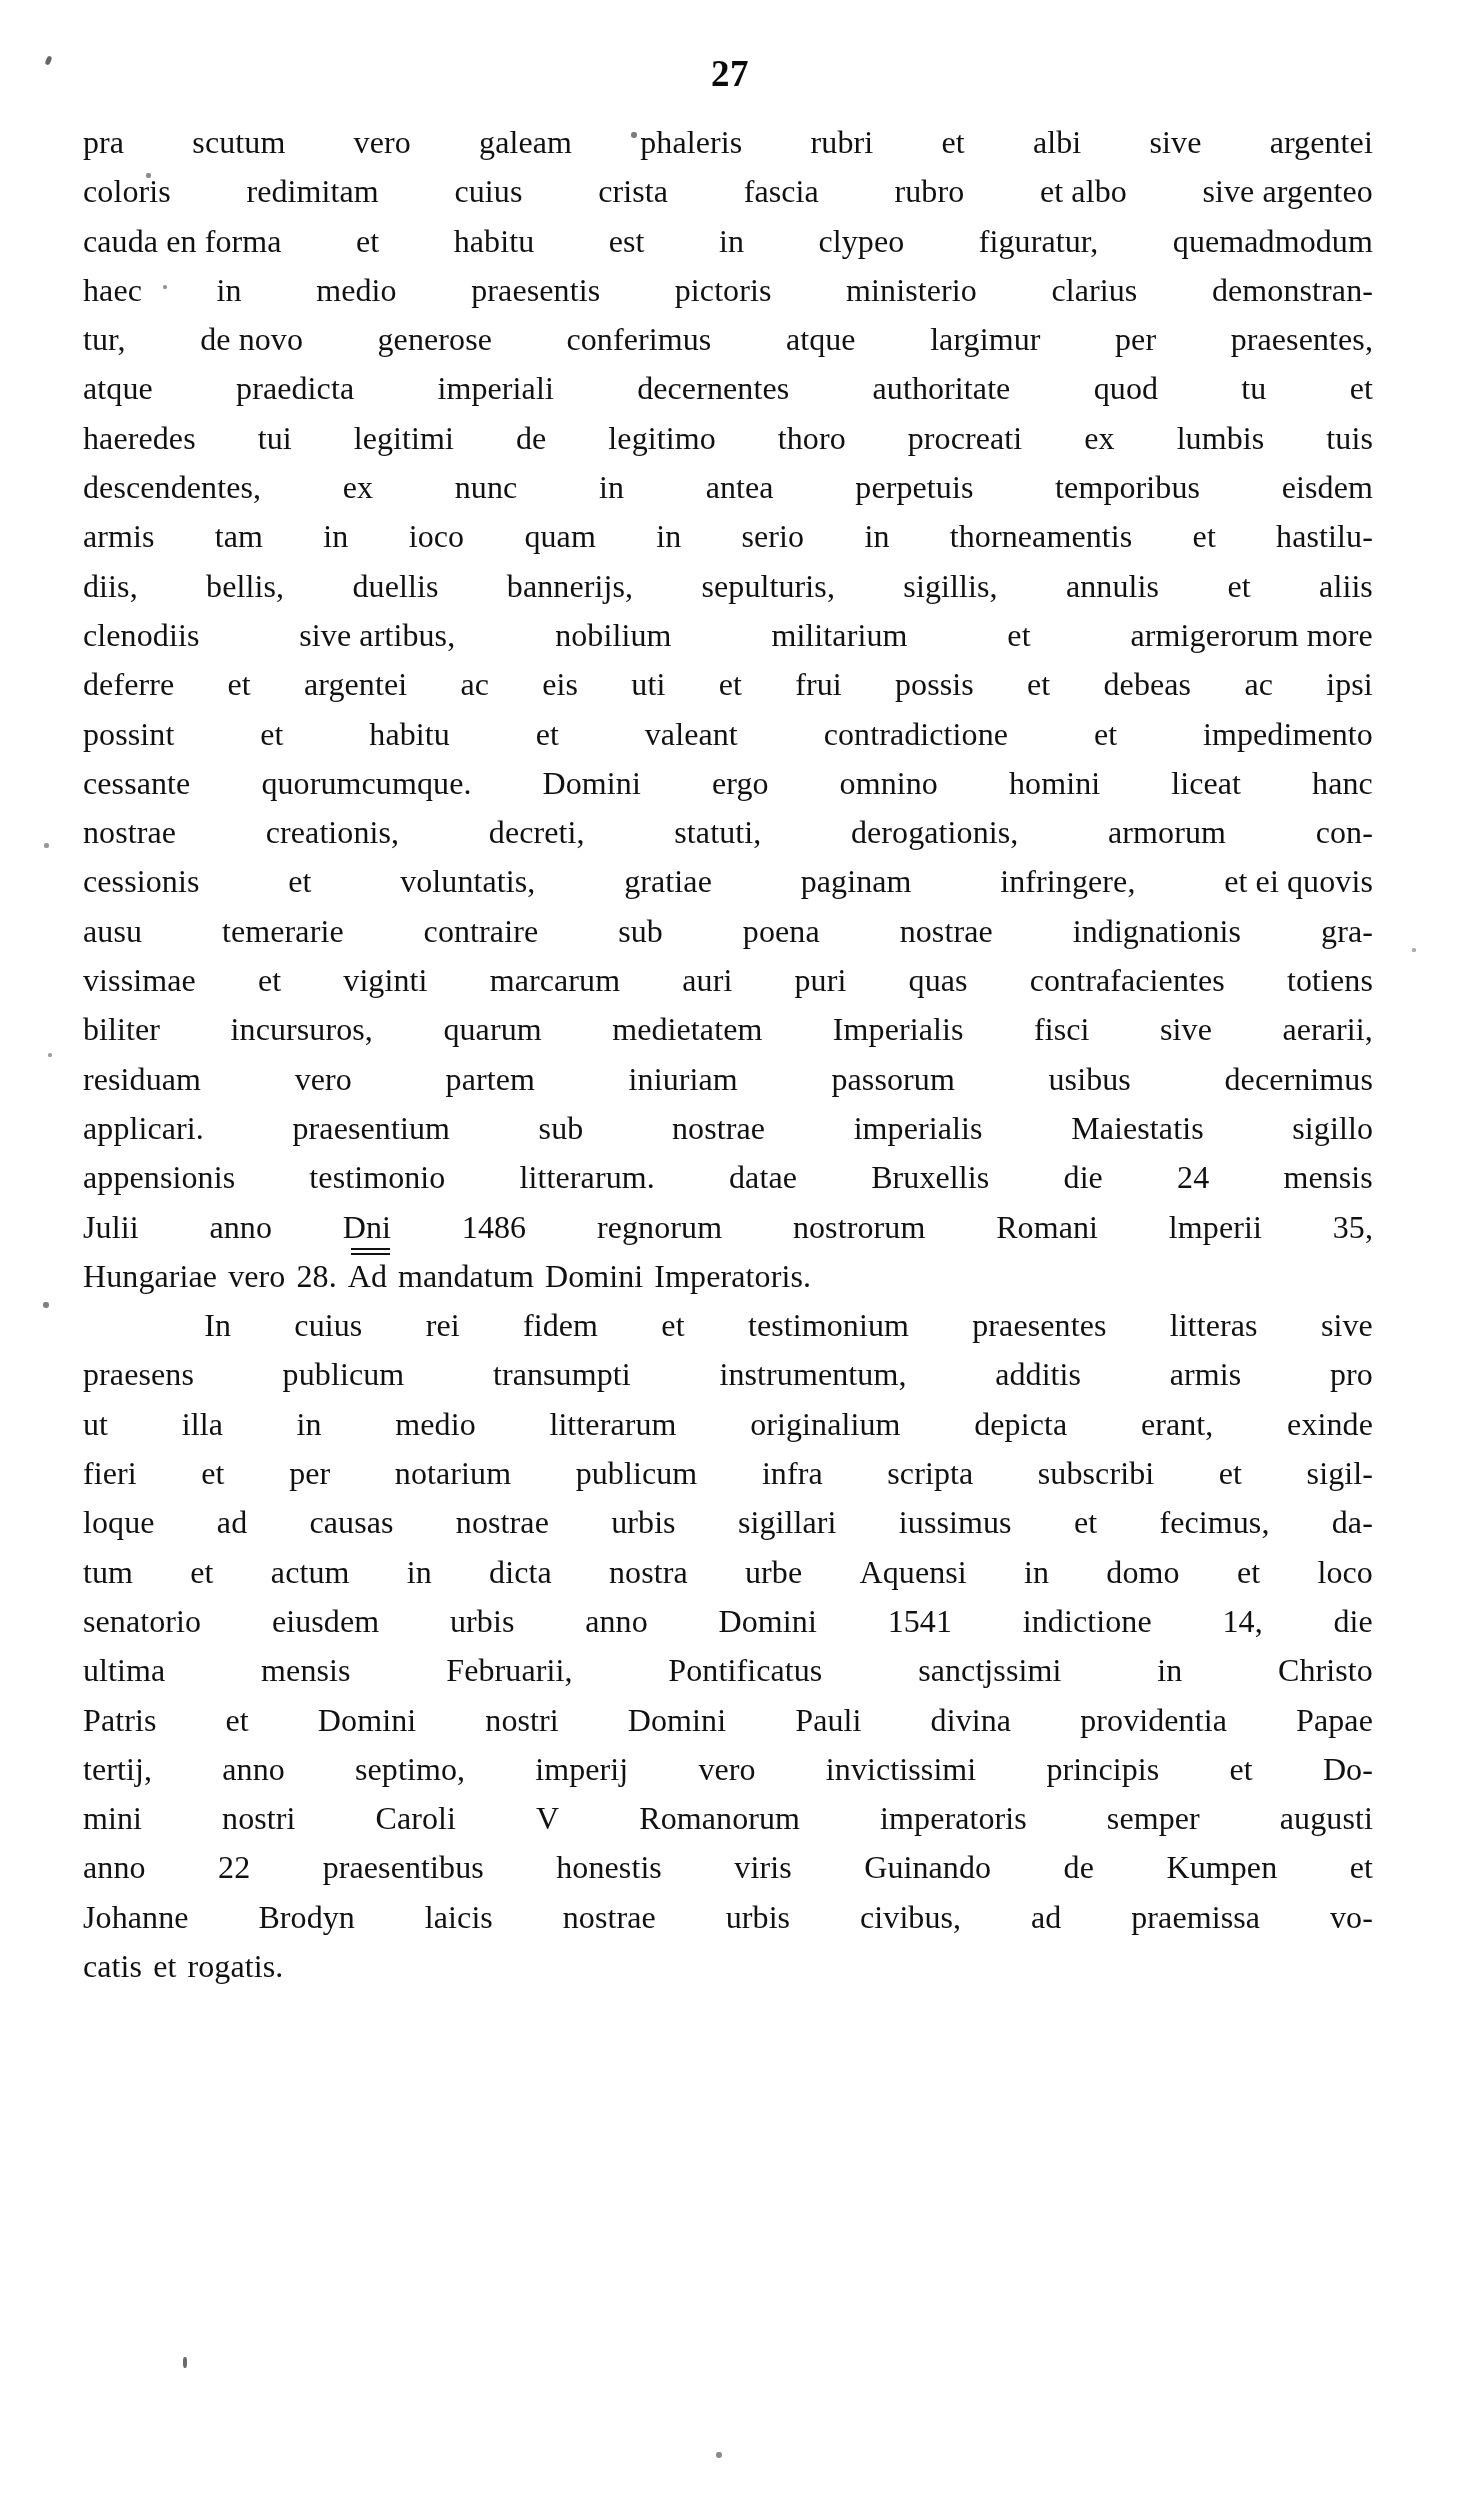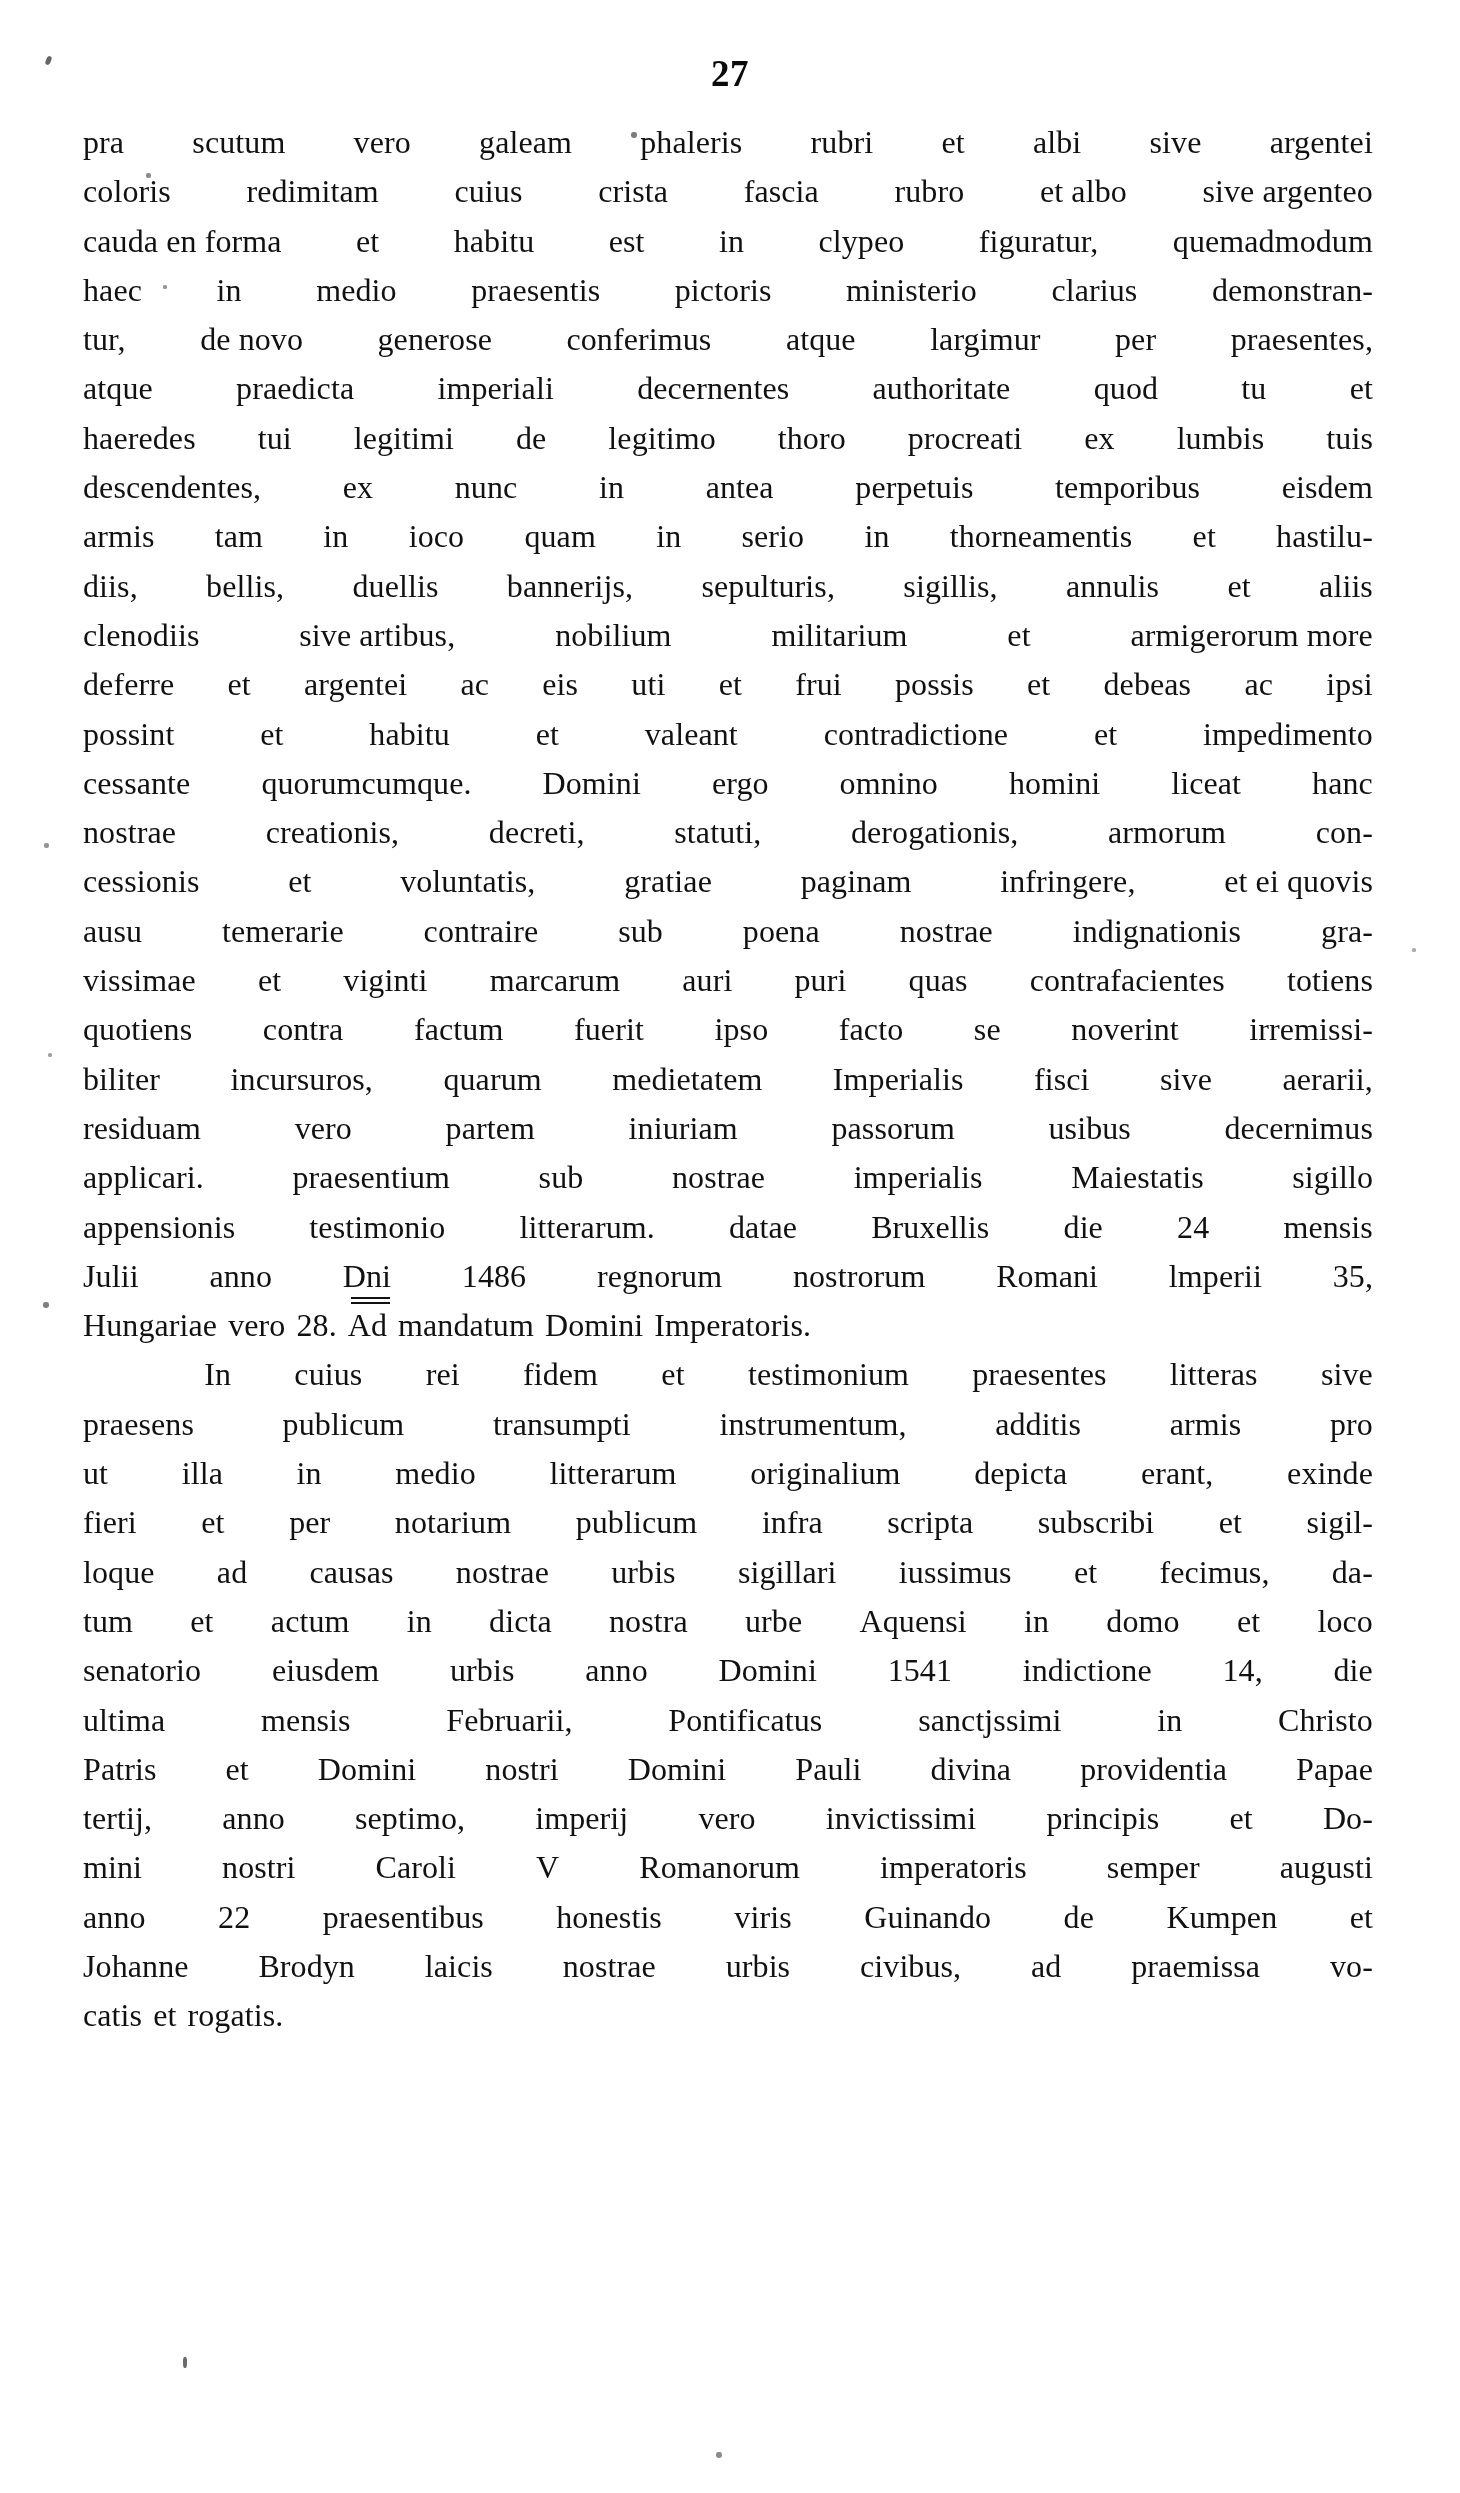--- a/index.html
+++ b/index.html
@@ -131,21 +131,20 @@
         <div class="line just"><span class="w">armis</span><span class="w">tam</span><span class="w">in</span><span class="w">ioco</span><span class="w">quam</span><span class="w">in</span><span class="w">serio</span><span class="w">in</span><span class="w">thorneamentis</span><span class="w">et</span><span class="w">hastilu-</span></div>
         <div class="line just"><span class="w">diis,</span><span class="w">bellis,</span><span class="w">duellis</span><span class="w">bannerijs,</span><span class="w">sepulturis,</span><span class="w">sigillis,</span><span class="w">annulis</span><span class="w">et</span><span class="w">aliis</span></div>
         <div class="line just"><span class="w">clenodiis</span><span class="w">sive artibus,</span><span class="w">nobilium</span><span class="w">militarium</span><span class="w">et</span><span class="w">armigerorum more</span></div>
         <div class="line just"><span class="w">deferre</span><span class="w">et</span><span class="w">argentei</span><span class="w">ac</span><span class="w">eis</span><span class="w">uti</span><span class="w">et</span><span class="w">frui</span><span class="w">possis</span><span class="w">et</span><span class="w">debeas</span><span class="w">ac</span><span class="w">ipsi</span></div>
         <div class="line just"><span class="w">possint</span><span class="w">et</span><span class="w">habitu</span><span class="w">et</span><span class="w">valeant</span><span class="w">contradictione</span><span class="w">et</span><span class="w">impedimento</span></div>
         <div class="line just"><span class="w">cessante</span><span class="w">quorumcumque.</span><span class="w">Domini</span><span class="w">ergo</span><span class="w">omnino</span><span class="w">homini</span><span class="w">liceat</span><span class="w">hanc</span></div>
         <div class="line just"><span class="w">nostrae</span><span class="w">creationis,</span><span class="w">decreti,</span><span class="w">statuti,</span><span class="w">derogationis,</span><span class="w">armorum</span><span class="w">con-</span></div>
         <div class="line just"><span class="w">cessionis</span><span class="w">et</span><span class="w">voluntatis,</span><span class="w">gratiae</span><span class="w">paginam</span><span class="w">infringere,</span><span class="w">et ei quovis</span></div>
         <div class="line just"><span class="w">ausu</span><span class="w">temerarie</span><span class="w">contraire</span><span class="w">sub</span><span class="w">poena</span><span class="w">nostrae</span><span class="w">indignationis</span><span class="w">gra-</span></div>
         <div class="line just"><span class="w">vissimae</span><span class="w">et</span><span class="w">viginti</span><span class="w">marcarum</span><span class="w">auri</span><span class="w">puri</span><span class="w">quas</span><span class="w">contrafacientes</span><span class="w">totiens</span></div>
-        <div class="line just"><span class="w">quotiens</span><span class="w">contra</span><span class="w">factum</span><span class="w">fuerit</span><span class="w">ipso</span><span class="w">facto</span><span class="w">se</span><span class="w">noverint</span><span class="w">irremissi-</span></div>
         <div class="line just"><span class="w">biliter</span><span class="w">incursuros,</span><span class="w">quarum</span><span class="w">medietatem</span><span class="w">Imperialis</span><span class="w">fisci</span><span class="w">sive</span><span class="w">aerarii,</span></div>
         <div class="line just"><span class="w">residuam</span><span class="w">vero</span><span class="w">partem</span><span class="w">iniuriam</span><span class="w">passorum</span><span class="w">usibus</span><span class="w">decernimus</span></div>
         <div class="line just"><span class="w">applicari.</span><span class="w">praesentium</span><span class="w">sub</span><span class="w">nostrae</span><span class="w">imperialis</span><span class="w">Maiestatis</span><span class="w">sigillo</span></div>
         <div class="line just"><span class="w">appensionis</span><span class="w">testimonio</span><span class="w">litterarum.</span><span class="w">datae</span><span class="w">Bruxellis</span><span class="w">die</span><span class="w">24</span><span class="w">mensis</span></div>
         <div class="line just"><span class="w">Julii</span><span class="w">anno</span><span class="w"><span class="abbr-dni">Dni<span class="mark"></span></span></span><span class="w">1486</span><span class="w">regnorum</span><span class="w">nostrorum</span><span class="w">Romani</span><span class="w">lmperii</span><span class="w">35,</span></div>
         <div class="line last"><span class="w">Hungariae</span><span class="w">vero</span><span class="w">28.</span><span class="w">Ad</span><span class="w">mandatum</span><span class="w">Domini</span><span class="w">Imperatoris.</span></div>
       </div>
       <div class="para">
         <div class="line just"><span class="indent"></span><span class="w">In</span><span class="w">cuius</span><span class="w">rei</span><span class="w">fidem</span><span class="w">et</span><span class="w">testimonium</span><span class="w">praesentes</span><span class="w">litteras</span><span class="w">sive</span></div>
         <div class="line just"><span class="w">praesens</span><span class="w">publicum</span><span class="w">transumpti</span><span class="w">instrumentum,</span><span class="w">additis</span><span class="w">armis</span><span class="w">pro</span></div>

